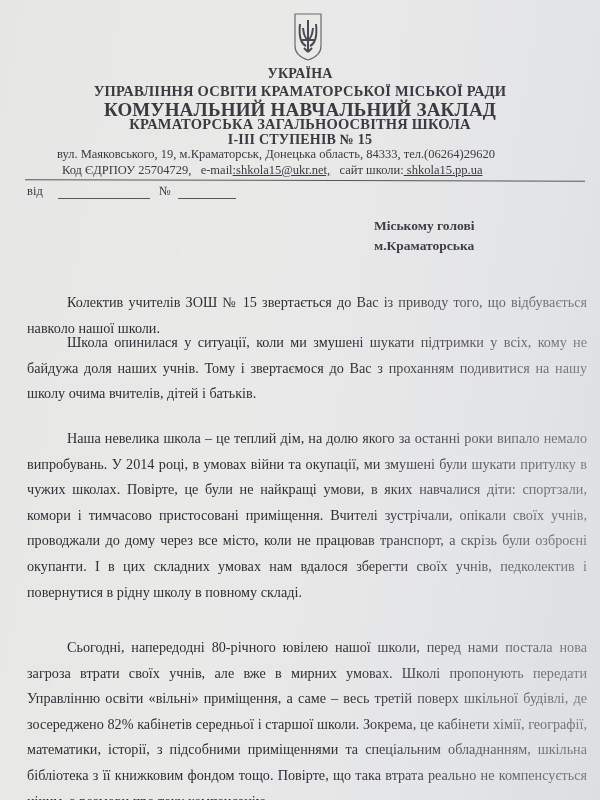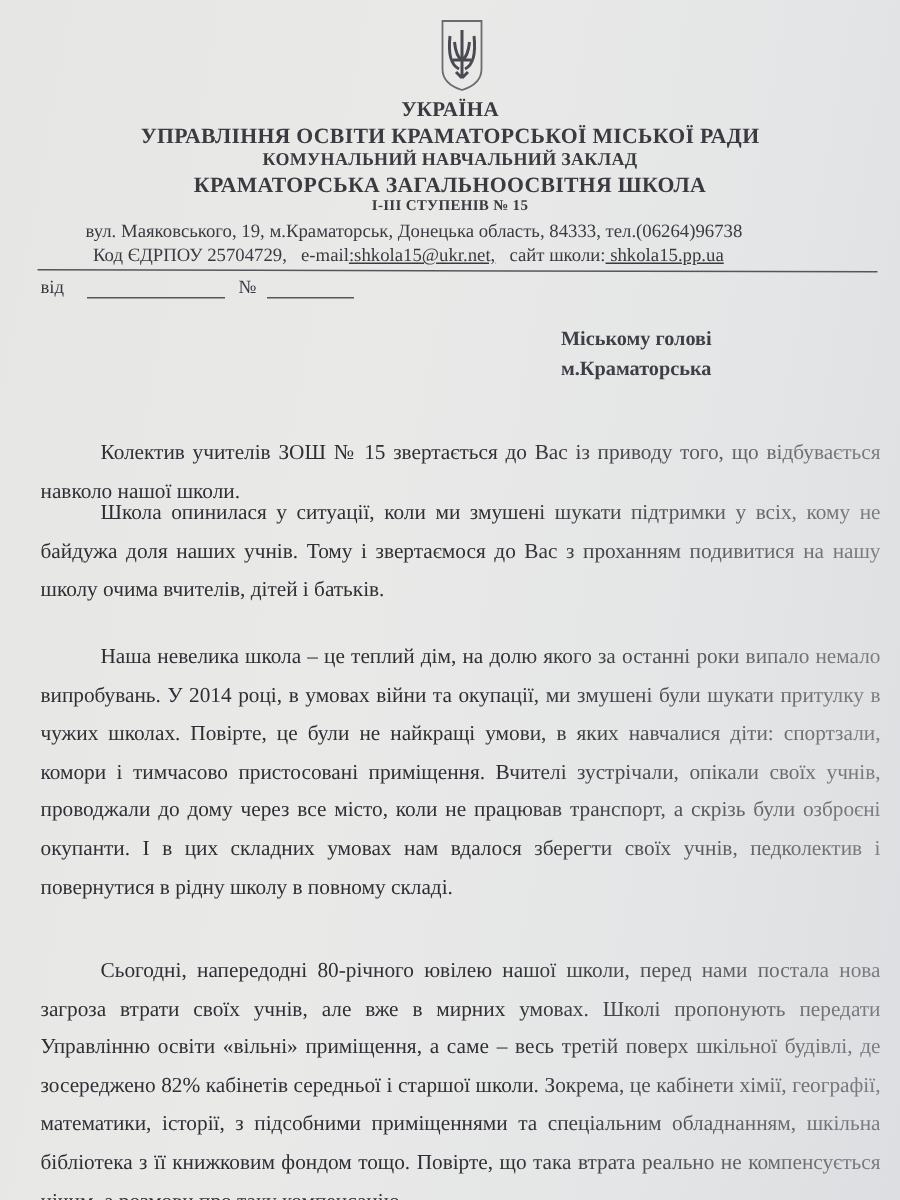--- a/index.html
+++ b/index.html
@@ -107,27 +107,27 @@
 <div class="page">
 
   <svg class="emblem" viewBox="0 0 30 50">
     <path d="M2 2 H28 V34 Q28 44 15 48 Q2 44 2 34 Z" fill="none" stroke="#6a6b72" stroke-width="1.2"></path>
     <path d="M15 8 L15 40 M15 40 L11 36 M15 40 L19 36 M7 12 Q5 30 13 34 M23 12 Q25 30 17 34 M9 28 H21 M10 16 Q11 26 15 28 M20 16 Q19 26 15 28" fill="none" stroke="#4a4b52" stroke-width="2"></path>
   </svg>
 
   <div class="header">
     <div class="line" style="top:66px;font-size:14px;">УКРАЇНА</div>
     <div class="line" style="top:83px;font-size:14.5px;">УПРАВЛІННЯ  ОСВІТИ КРАМАТОРСЬКОЇ МІСЬКОЇ РАДИ</div>
-    <div class="line" style="top:99px;font-size:12px;">КОМУНАЛЬНИЙ НАВЧАЛЬНИЙ ЗАКЛАД</div>
+    <div class="line" style="top:99px;font-size:19px;">КОМУНАЛЬНИЙ НАВЧАЛЬНИЙ ЗАКЛАД</div>
     <div class="line" style="top:116px;font-size:14.5px;">КРАМАТОРСЬКА ЗАГАЛЬНООСВІТНЯ ШКОЛА</div>
-    <div class="line" style="top:132px;font-size:10px;">І-ІІІ СТУПЕНІВ № 15</div>
+    <div class="line" style="top:132px;font-size:14px;">І-ІІІ СТУПЕНІВ № 15</div>
   </div>
 
   <div class="contacts">
-    <div class="row" style="left:57px;top:147px;">вул. Маяковського, 19, м.Краматорськ, Донецька область, 84333, тел.(06264)96738</div>
+    <div class="row" style="left:57px;top:147px;">вул. Маяковського, 19, м.Краматорськ, Донецька область, 84333, тел.(06264)29620</div>
     <div class="row" style="left:62px;top:163px;">
       <span>Код ЄДРПОУ  25704729,</span>
       &nbsp;
       <span>e-mail</span><span class="link">:shkola15@ukr.net,</span>
       &nbsp;
       <span>сайт школи:</span><span class="link"> shkola15.pp.ua</span>
     </div>
   </div>
 
   <div class="hr"></div>

